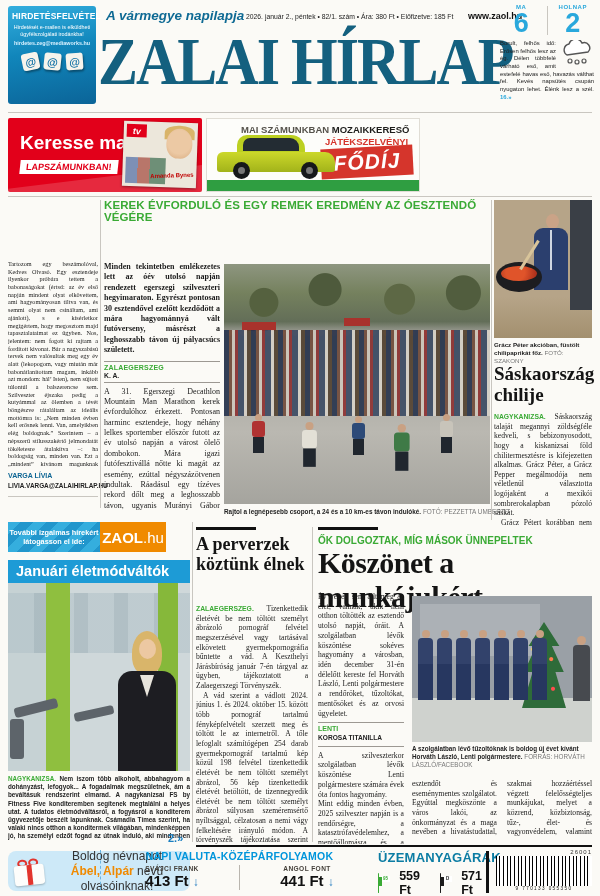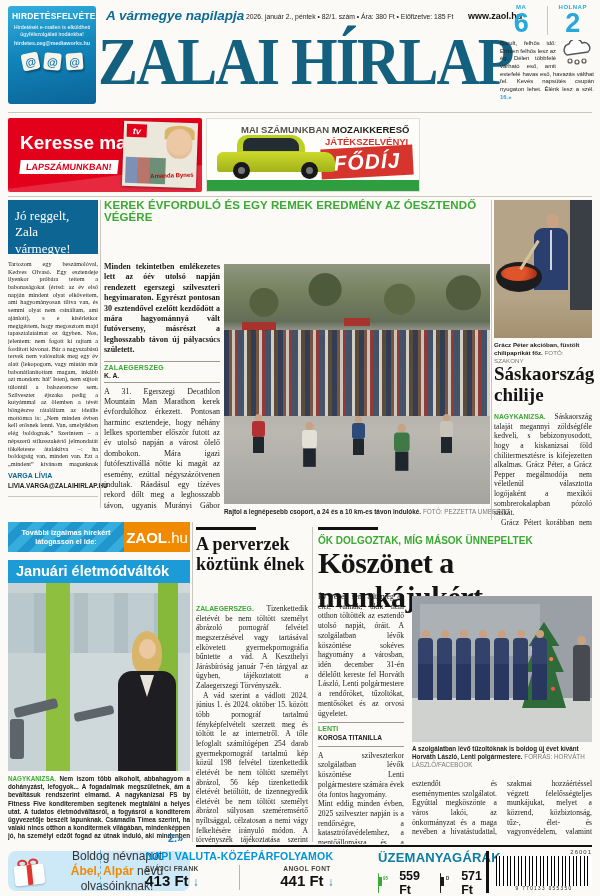--- a/index.html
+++ b/index.html
@@ -116,21 +116,21 @@
 .phC .pot{position:absolute;left:2px;top:62px;width:46px;height:30px;border-radius:50%;background:#1d1d20}
 .phC .stew{position:absolute;left:7px;top:66px;width:36px;height:15px;border-radius:50%;background:radial-gradient(circle at 40% 40%,#e0542a 40%,#a02818)}
 .phC .stick{position:absolute;left:34px;top:38px;width:3px;height:34px;background:#d8c49a;transform:rotate(32deg)}
 .capC{left:494px;top:341px;width:98px;font-size:6.2px;font-weight:bold;color:#222;line-height:1.25}
 .headC{left:494px;top:364px;width:98px;font-family:"Liberation Serif",serif;font-weight:bold;font-size:19px;line-height:1.08;color:#141414}
 .bodC{left:494px;top:412px;width:98px;height:116px;overflow:hidden;font-family:"Liberation Serif",serif;font-size:7.6px;line-height:1.27;text-align:justify}
 .bodC .loc{font-family:"Liberation Sans",sans-serif;font-size:6.8px;font-weight:bold;color:#3aaa35}
 .ind{display:block;text-indent:7px}
 
 
-.zaol{left:8px;top:522px;width:182px;height:30px;display:flex}
+.zaol{left:8px;top:522px;width:158px;height:30px;display:flex}
 .zaol .blue{flex:1;background:repeating-linear-gradient(135deg,#35aede 0 9px,#2196cc 9px 18px);color:#fff;font-weight:bold;font-size:7.3px;display:flex;align-items:center;justify-content:center;text-align:center;line-height:1.3}
 .zaol .orange{width:66px;background:#f08a00;color:#fff;display:flex;align-items:center;justify-content:center;font-size:15px}
 .zaol .orange b{font-weight:bold}
 .janbar{left:8px;top:560px;width:182px;height:23px;background:#1d9bd6;color:#fff;font-weight:bold;font-size:14.5px;padding:3px 0 0 8px}
 .phG{left:8px;top:583px;width:182px;height:188px;overflow:hidden;background:linear-gradient(90deg,#c6d2d4 0 40px,#cfd8da 40px 100%)}
 .phG .col1{position:absolute;left:38px;top:0;width:24px;height:100%;background:#8fbf3f}
 .phG .col2{position:absolute;left:150px;top:0;width:20px;height:100%;background:#86b83a}
 .phG .winrow{position:absolute;left:0;top:10px;width:100%;height:60px;background:repeating-linear-gradient(90deg,#aebfc6 0 26px,#93a7b0 26px 40px);opacity:.5}
 .phG .tread{position:absolute;background:#5d646a;border-radius:3px}
 .phG .hair{position:absolute;right:28px;top:48px;width:30px;height:44px;border-radius:50% 50% 42% 42%;background:#d9b56a}
@@ -277,22 +277,20 @@
         <div class="win"></div>
         <div class="bod"></div>
         <div class="w1"></div>
         <div class="w2"></div>
     </div>
   </div>
 
 
   <div class="abs hairline" style="left:8px;top:196px;width:584px;height:1px"></div>
 
-  <div class="abs bluebox serif pre">Jó reggelt,
-Zala vármegye!</div>
   <div class="abs colbody">Tartozom egy beszámolóval, Kedves Olvasó. Egy esztendeje ilyenkor próbára tettem a babonaságokat (értsd: az év első napján mindent olyat elkövettem, ami hagyományosan tiltva van, és semmi olyat nem csináltam, ami ajánlott), s e kísérletkor megígértem, hogy megosztom majd tapasztalataimat ez ügyben. Nos, jelentem: nem fogott ki rajtam a fordított kivonat. Bár a nagyszabású tervek nem valósultak meg egy év alatt (lekopogom, vagy miután már babonátlanítottam magam, inkább azt mondom: hál’ Isten), nem sújtott túlontúl a balszerencse sem. Szilveszter éjszaka pedig a kutyámmal az ölemben a tévét böngészve rátaláltam az ideális mottómra is: „Nem minden évben kell erősnek lenni. Van, amelyikben elég boldognak.” Szerintem – a népszerű stílusszakértő jelmondatát tökéletesre átalakítva –: ha boldogság van, minden van. Ezt a „mindent” kívánom magunknak 2026-ra, Kedves Olvasó, azaz: Boldog új esztendőt, Zala vármegye! Egy év múlva pedig, ha nem söpör el mégis a babonaság, kiújjövök!</div>
   <div class="abs colauthor">VARGA LÍVIA</div>
   <div class="abs colemail">LIVIA.VARGA@ZALAIHIRLAP.HU</div>
   <div class="abs colrule hairline"></div>
   <div class="abs hairline" style="left:100px;top:200px;width:1px;height:308px"></div>
 
   <div class="abs kicker1">KEREK ÉVFORDULÓ ÉS EGY REMEK EREDMÉNY AZ ÓESZTENDŐ VÉGÉRE</div>
 
   <div class="abs leadcol">
     <div class="lead">Minden tekintetben emlékezetes lett az óév utolsó napján rendezett egerszegi szilveszteri hegyimaraton. Egyrészt pontosan 30 esztendővel ezelőtt kezdődött a mára hagyománnyá vált futóverseny, másrészt a leghosszabb távon új pályacsúcs született.</div>

